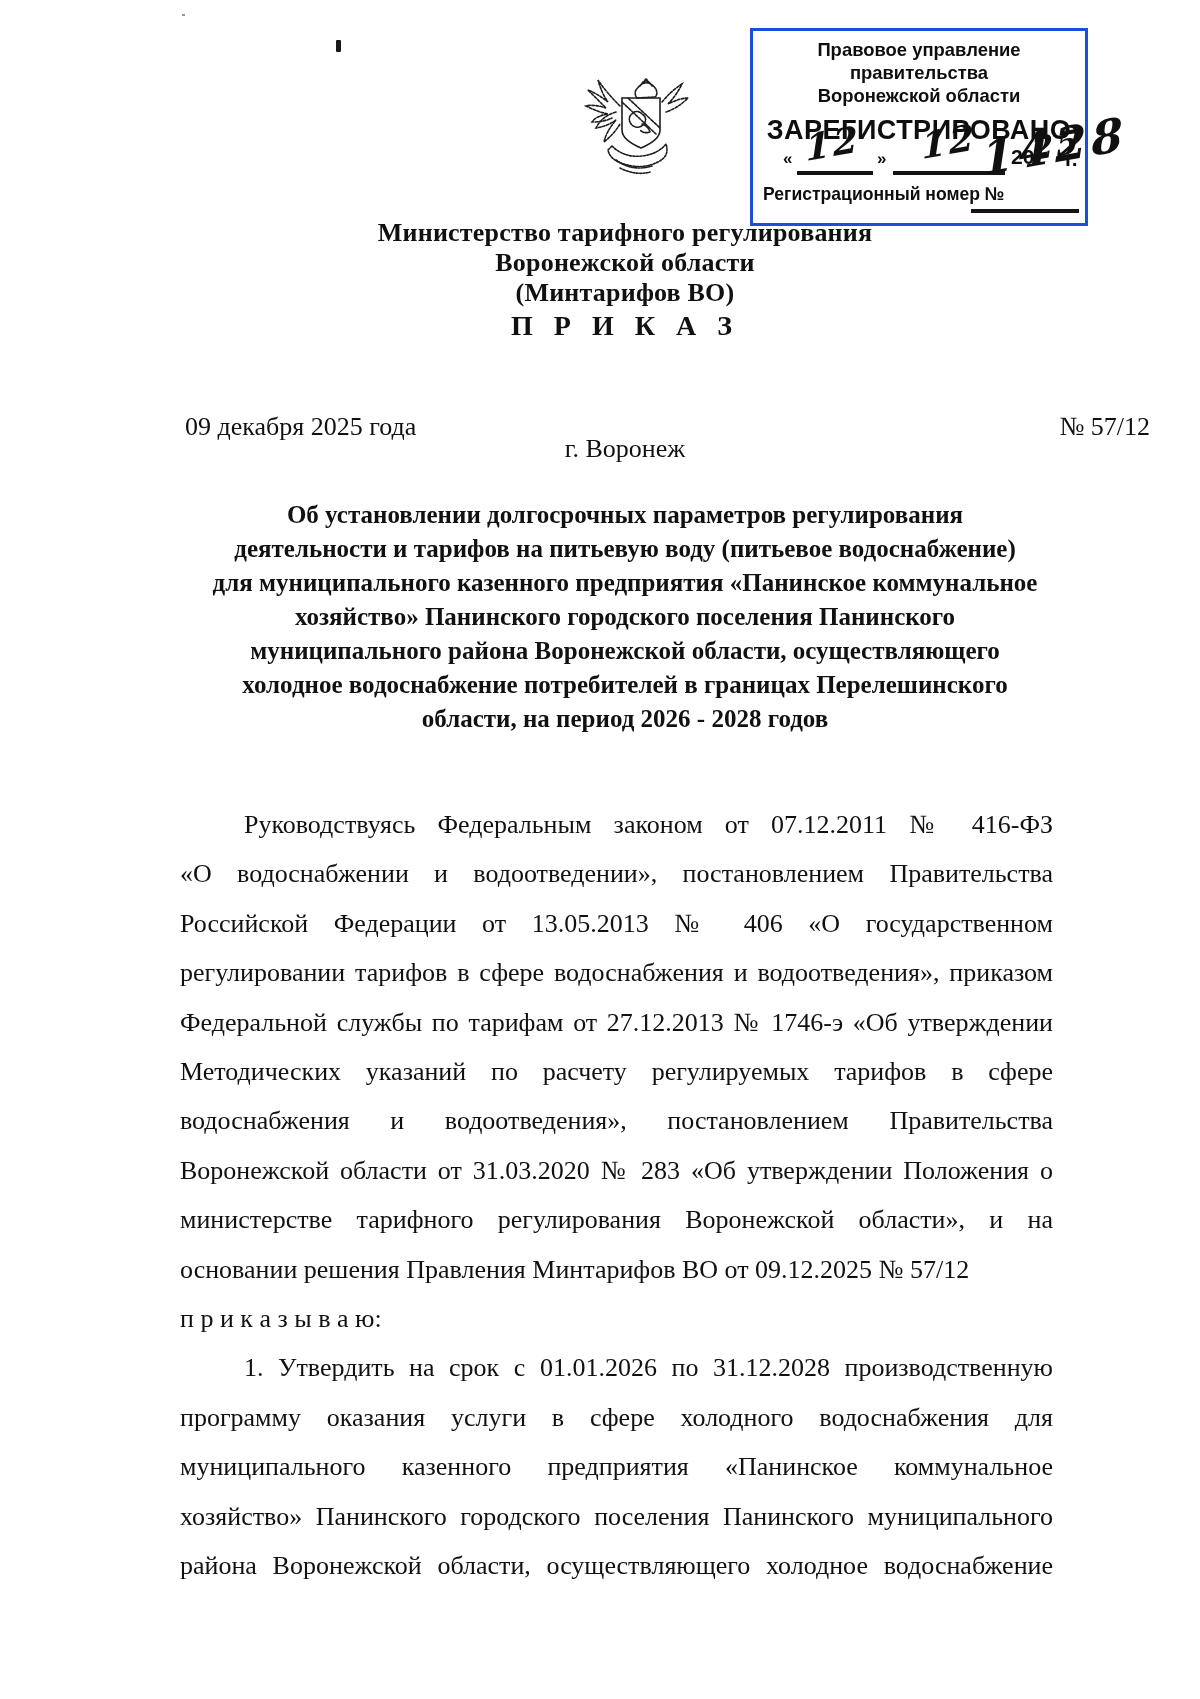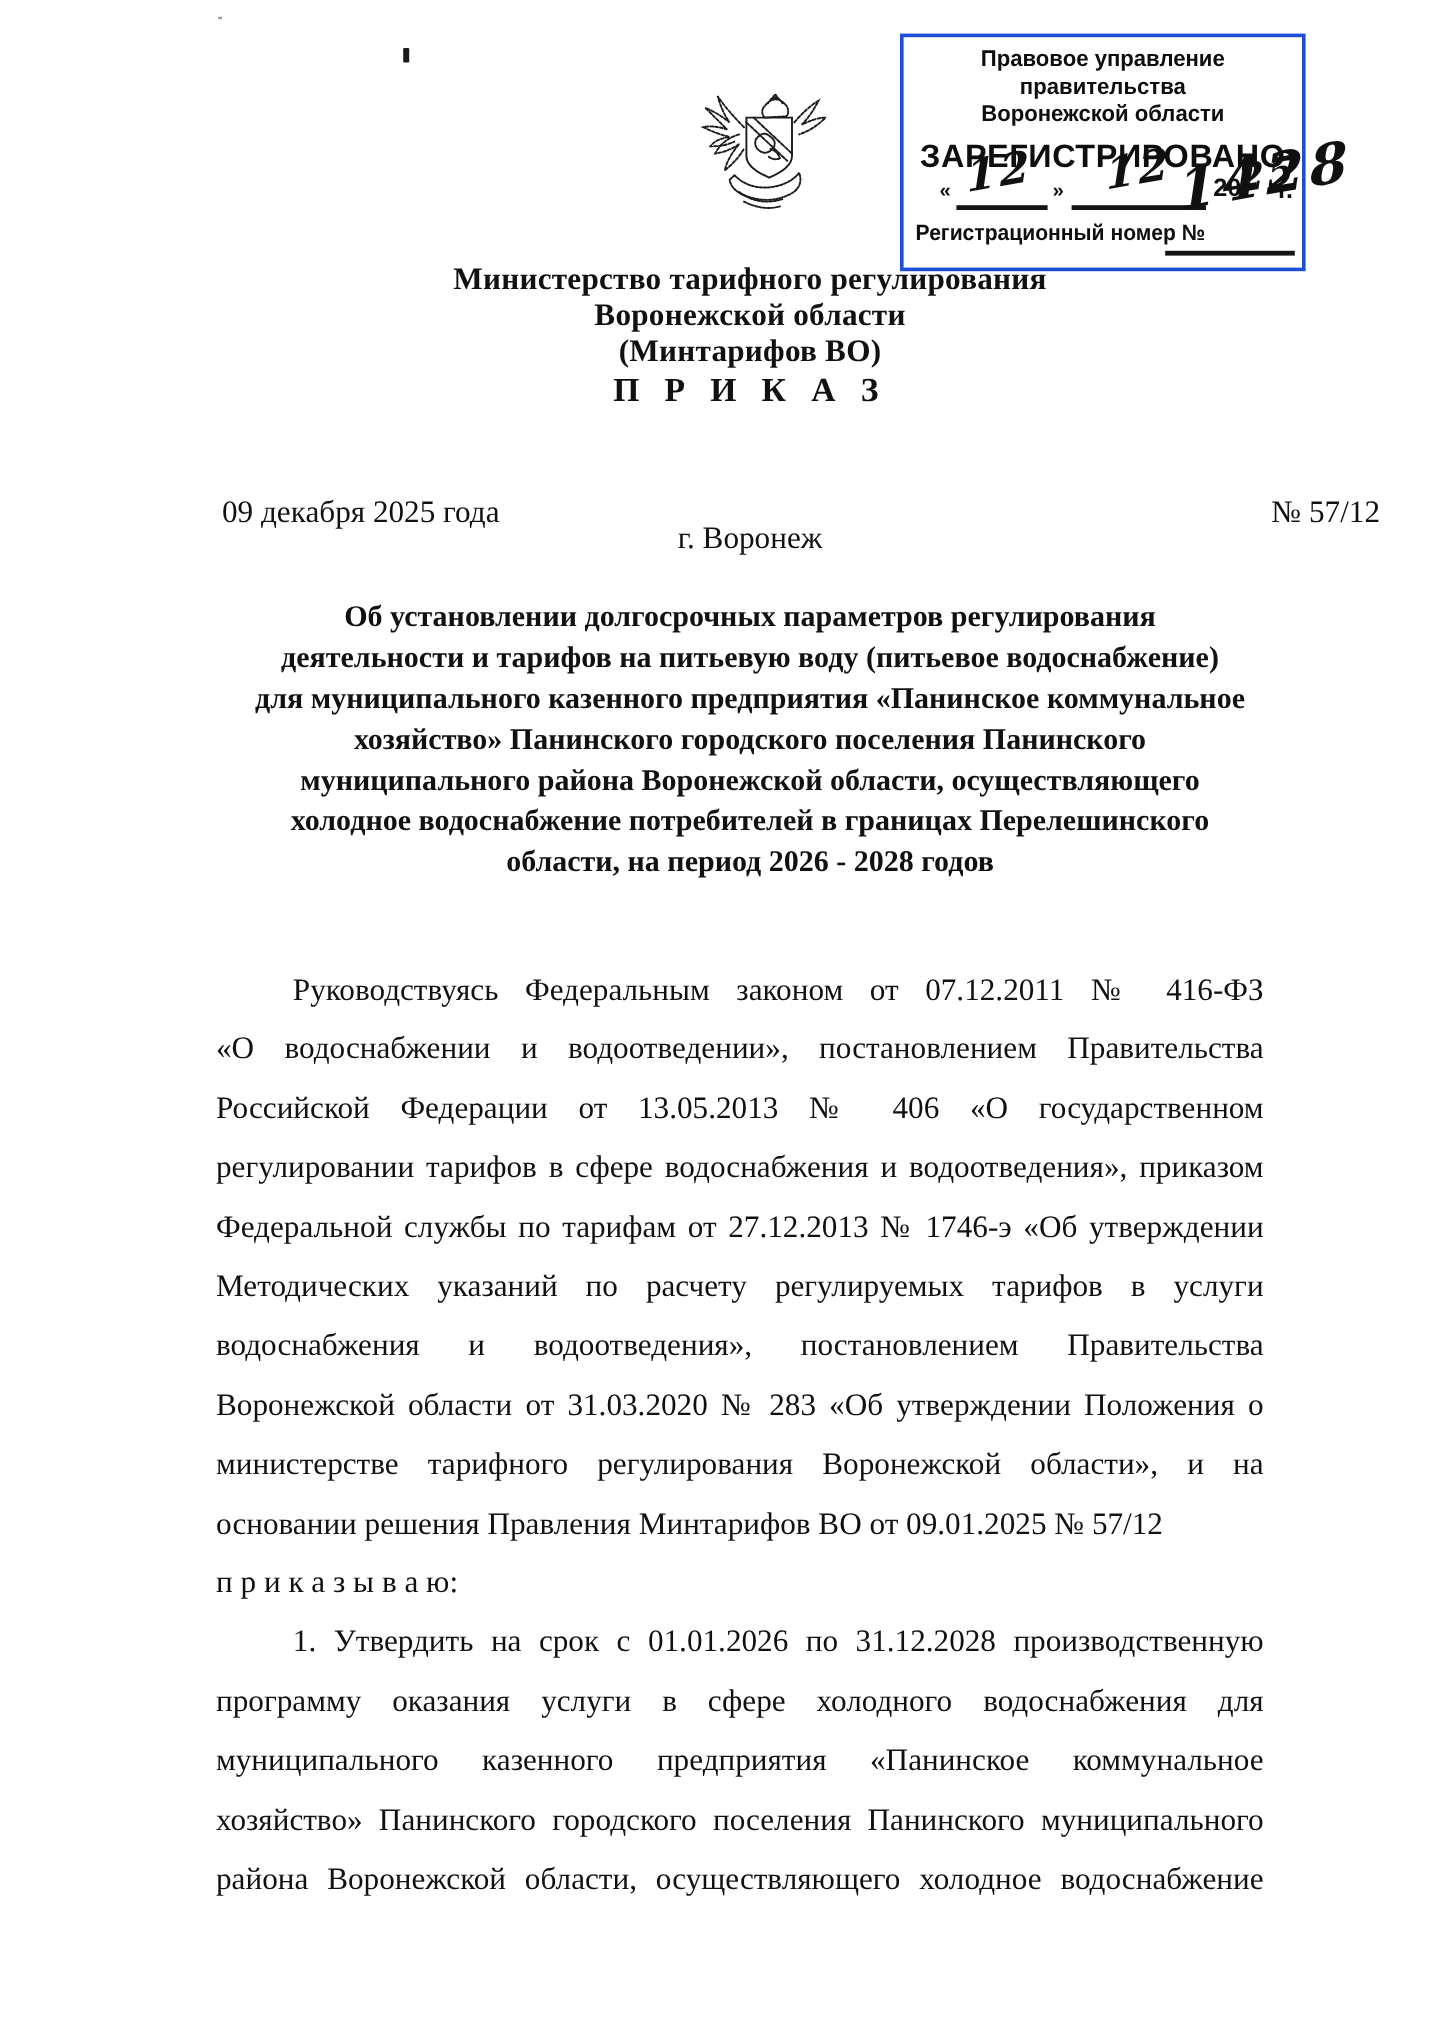--- a/index.html
+++ b/index.html
@@ -164,25 +164,25 @@
       <div class="title-line">холодное водоснабжение потребителей в границах Перелешинского</div>
       <div class="title-line">области, на период 2026 - 2028 годов</div>
     </div>
 
   <div class="body-block">
       <div class="body-line j i">Руководствуясь Федеральным законом от 07.12.2011 № 416-ФЗ</div>
       <div class="body-line j">«О водоснабжении и водоотведении», постановлением Правительства</div>
       <div class="body-line j">Российской Федерации от 13.05.2013 № 406 «О государственном</div>
       <div class="body-line j">регулировании тарифов в сфере водоснабжения и водоотведения», приказом</div>
       <div class="body-line j">Федеральной службы по тарифам от 27.12.2013 № 1746-э «Об утверждении</div>
-      <div class="body-line j">Методических указаний по расчету регулируемых тарифов в услуги</div>
+      <div class="body-line j">Методических указаний по расчету регулируемых тарифов в сфере</div>
       <div class="body-line j">водоснабжения и водоотведения», постановлением Правительства</div>
       <div class="body-line j">Воронежской области от 31.03.2020 № 283 «Об утверждении Положения о</div>
       <div class="body-line j">министерстве тарифного регулирования Воронежской области», и на</div>
-      <div class="body-line p">основании решения Правления Минтарифов ВО от 09.01.2025 № 57/12</div>
+      <div class="body-line p">основании решения Правления Минтарифов ВО от 09.12.2025 № 57/12</div>
       <div class="body-line p">п р и к а з ы в а ю:</div>
       <div class="body-line j i">1. Утвердить на срок с 01.01.2026 по 31.12.2028 производственную</div>
       <div class="body-line j">программу оказания услуги в сфере холодного водоснабжения для</div>
       <div class="body-line j">муниципального казенного предприятия «Панинское коммунальное</div>
       <div class="body-line j">хозяйство» Панинского городского поселения Панинского муниципального</div>
       <div class="body-line j">района Воронежской области, осуществляющего холодное водоснабжение</div>
     </div>
 
 </div>
 

